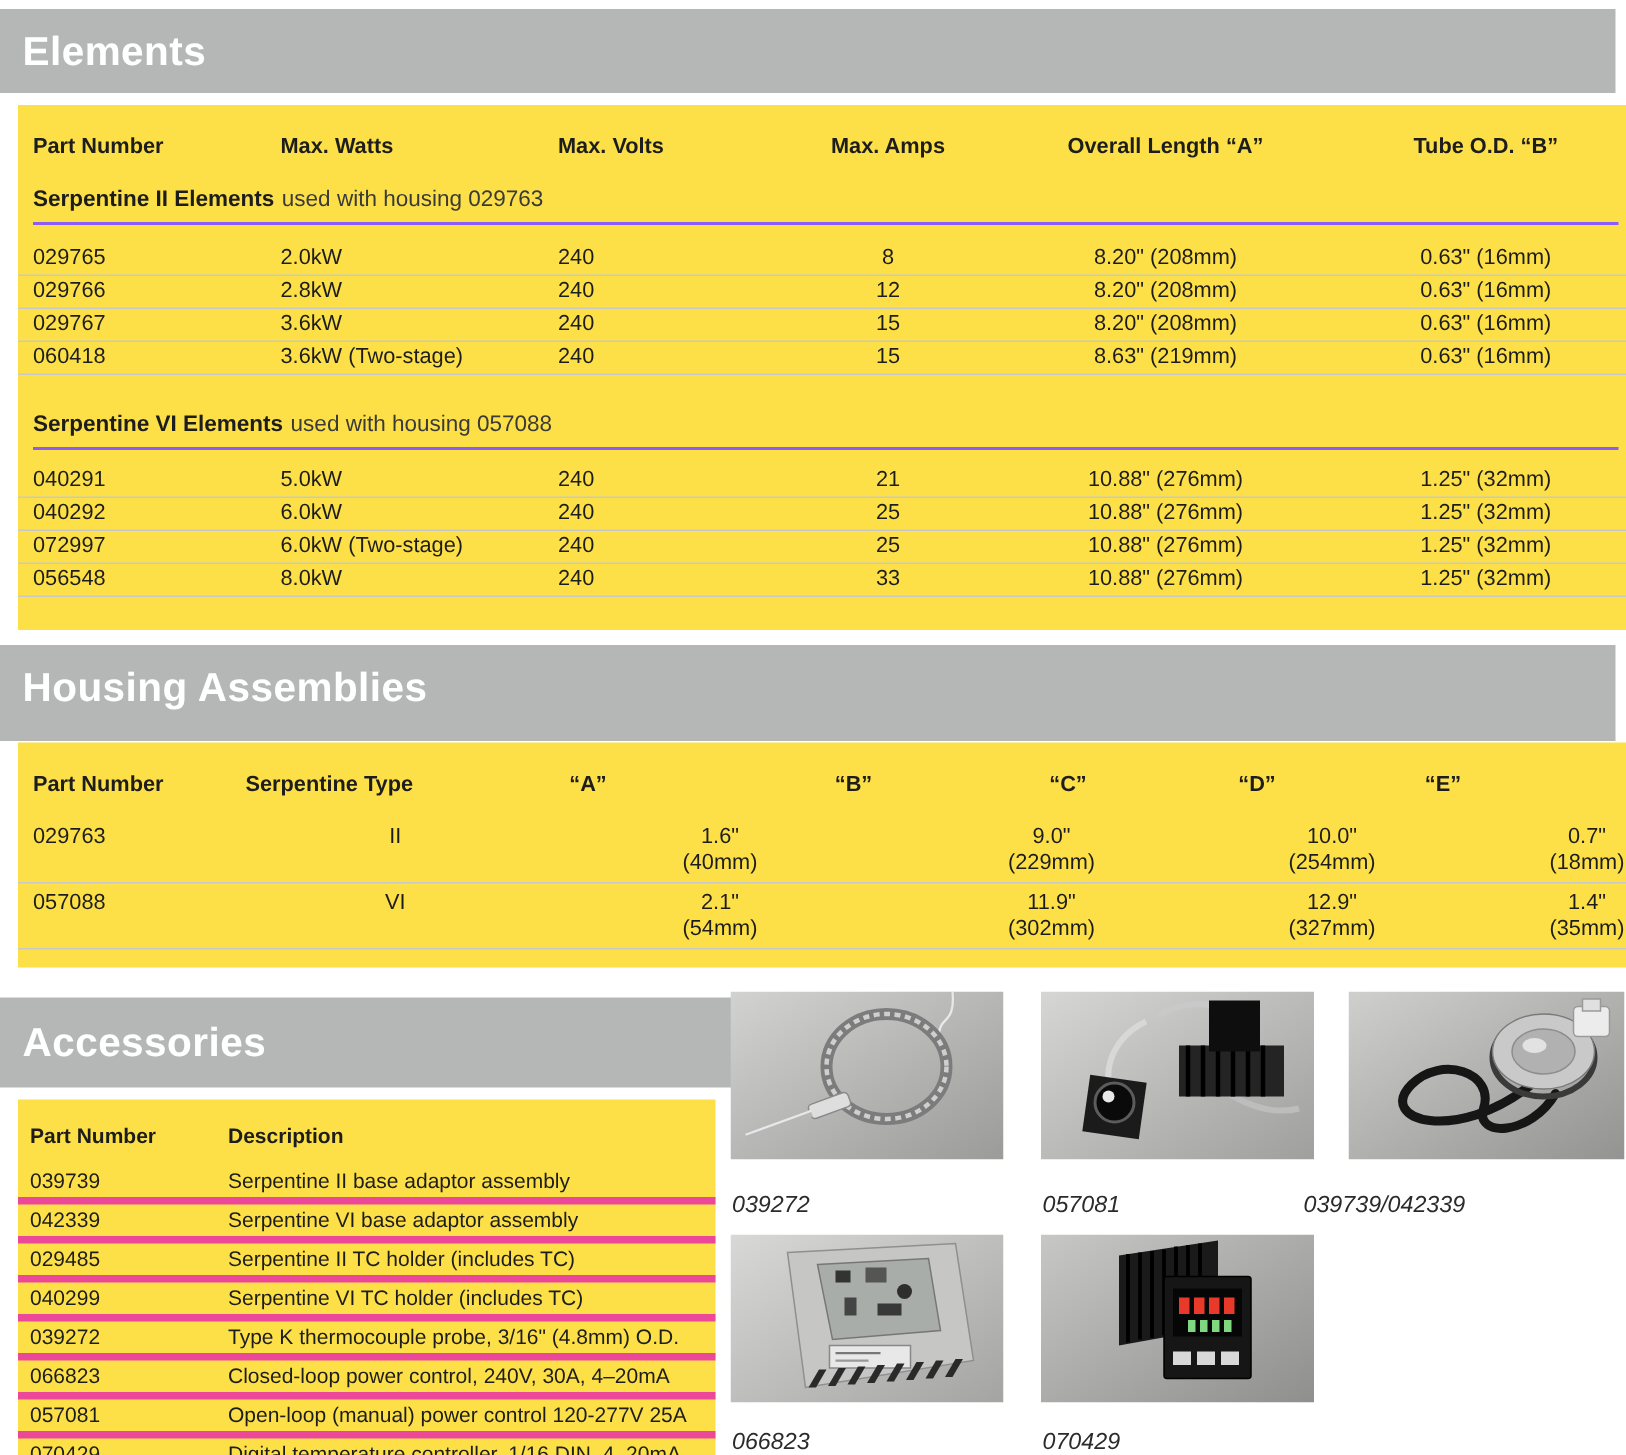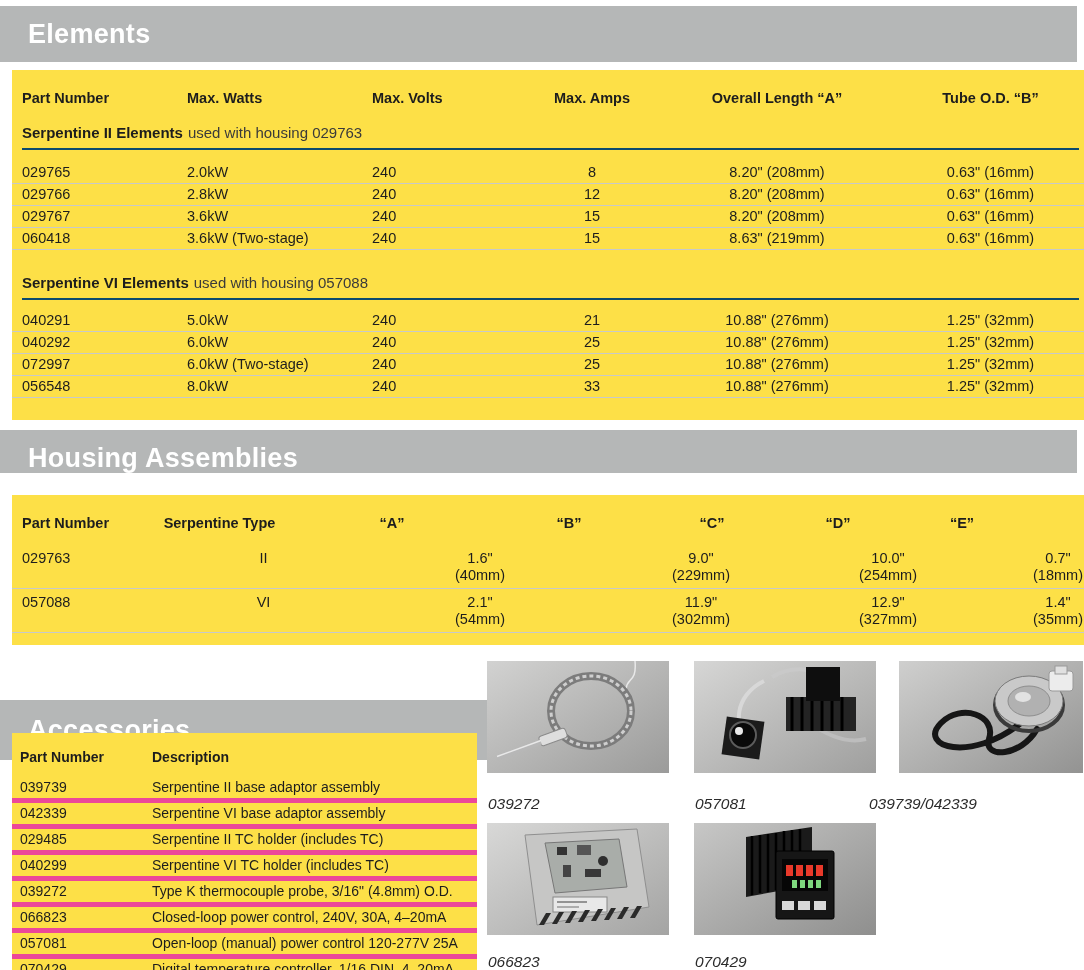--- a/index.html
+++ b/index.html
@@ -1,29 +1,29 @@
 <!DOCTYPE html>
 <html><head>
 <meta charset="utf-8">
 <style>
   html,body{margin:0;padding:0;background:#fff;}
   body{position:relative;width:1084px;height:970px;overflow:hidden;
        font-family:"Liberation Sans",sans-serif;color:#1d1d1d;}
   .bar{position:absolute;left:0;width:1077px;background:#b5b7b7;color:#fff;
        font-weight:bold;font-size:27px;letter-spacing:.3px;}
-  .bar span{padding-left:28px;}
+  .bar span{padding-left:15px;}
   .panel{position:absolute;left:12px;width:1077px;background:#fde047;}
   
   .egrid{display:grid;grid-template-columns:165px 185px 160px 140px 230px 197px;}
   .ehead{position:absolute;top:18px;left:0;right:0;font-weight:bold;font-size:15px;}
   .ec{font-size:14.5px;line-height:21px;white-space:nowrap;}
   .al{text-align:left;padding-left:10px;}
   .ac{text-align:center;}
   .subhead{position:absolute;left:10px;width:1057px;font-size:15px;
-           border-bottom:2px solid #0c4a6e;padding-bottom:6px;line-height:18px;}
+           border-bottom:2px solid #8b5cf6;padding-bottom:6px;line-height:18px;}
   .subhead b{font-weight:bold;}
   .subhead .note{font-weight:normal;color:#3a3a3a;margin-left:5px;}
   .rows{position:absolute;left:0;right:0;}
   .erow{height:21px;border-bottom:1px solid #c7c9c9;}
   
   .hgrid{display:grid;grid-template-columns:150px 115px 230px 124px 162px 90px 158px 48px;}
   .hhead{position:absolute;top:20px;left:0;right:0;font-weight:bold;font-size:15px;}
   .hc{font-size:14.5px;line-height:17px;white-space:nowrap;text-align:center;}
   .hrow{padding:5px 0 4px 0;border-bottom:1px solid #c7c9c9;gap:44px;}
   .hc .l{display:block;}
@@ -126,21 +126,21 @@
       <div class="ec al">056548</div>
       <div class="ec al">8.0kW</div>
       <div class="ec al">240</div>
       <div class="ec ac">33</div>
       <div class="ec ac">10.88" (276mm)</div>
       <div class="ec ac">1.25" (32mm)</div>
     </div>
   </div>
 </div>
 
-<div class="bar" style="top:430px;height:43px;line-height:57px;">
+<div class="bar" style="top:430px;height:64px;line-height:57px;">
   <span>Housing Assemblies</span>
 </div>
 
 <div class="panel" style="top:495px;height:150px;">
   <div class="hgrid hhead">
     <div class="hc" style="text-align:left;padding-left:10px;">Part Number</div>
     <div class="hc">Serpentine Type</div>
     <div class="hc">“A”</div>
     <div class="hc">“B”</div>
     <div class="hc">“C”</div>
@@ -190,21 +190,21 @@
       <div class="hc">
           <span class="l">1.4"</span>
           <span class="l">(35mm)</span>
         </div>
       <div class="hc">3/4" NPT</div>
       <div class="hc"></div>
     </div>
   </div>
 </div>
 
-<div class="bar" style="top:700px;height:60px;line-height:60px;width:517px;">
+<div class="bar" style="top:665px;height:60px;line-height:60px;width:517px;">
   <span>Accessories</span>
 </div>
 
 <div class="panel" style="top:733px;height:237px;width:465px;">
   <div class="agrid ahead">
     <div class="acell">Part Number</div>
     <div class="acell">Description</div>
   </div>
   <div class="rows" style="top:44px;">
     <div class="agrid arow">

